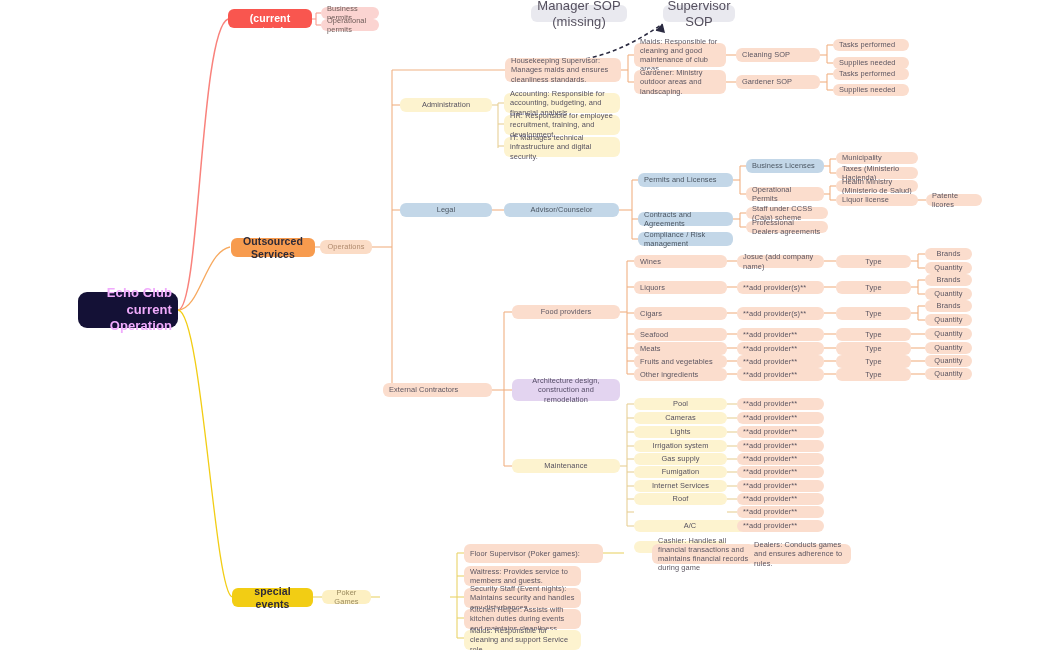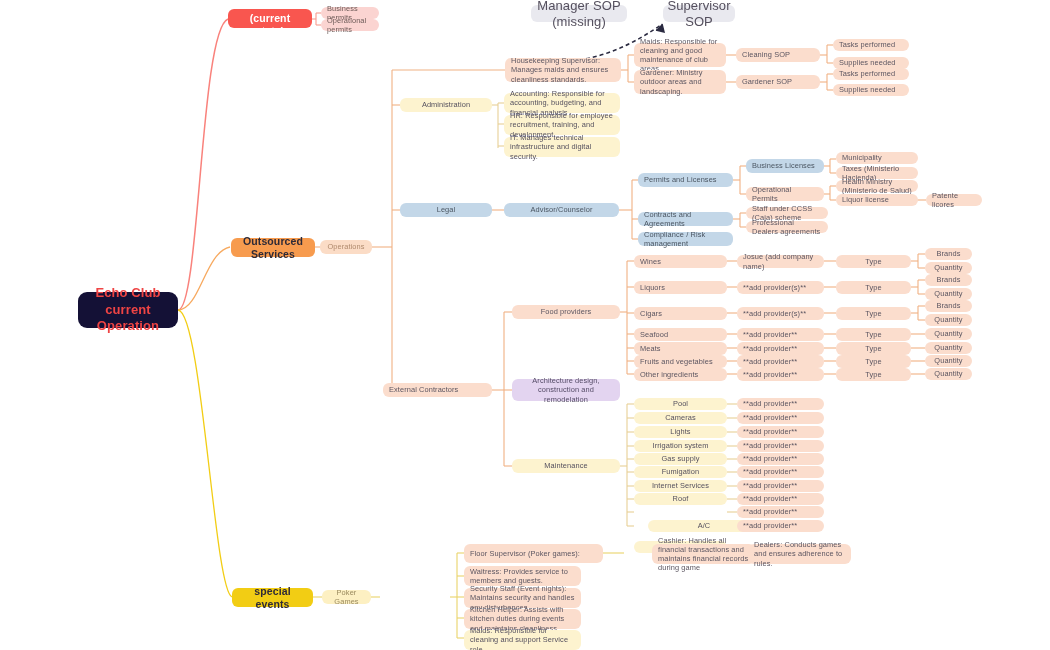--- a/index.html
+++ b/index.html
@@ -4,22 +4,22 @@
 <style>
   html,body{margin:0;padding:0;background:#ffffff;}
   body{width:1050px;height:650px;position:relative;overflow:hidden;
        font-family:"Liberation Sans","DejaVu Sans",sans-serif;color:#3d3d4e;}
   #canvas{position:absolute;inset:0;width:1050px;height:650px;}
   svg.links{position:absolute;left:0;top:0;width:1050px;height:650px;pointer-events:none;}
   .node{position:absolute;box-sizing:border-box;border-radius:6px;
         display:flex;align-items:center;justify-content:center;text-align:center;
         padding:3px 6px;line-height:1.22;letter-spacing:.1px;}
   .node.left{justify-content:flex-start;text-align:left;align-items:center;}
-  .root{background:#141136;color:#ef4444;font-weight:bold;font-size:13px;border-radius:9px;
-        line-height:1.28;}
+  .root{background:#141136;color:#f0abfc;font-weight:bold;font-size:13px;border-radius:9px;
+        line-height:1.28;text-align:right;}
   .red{background:#f9564f;color:#ffffff;font-weight:bold;font-size:10.5px;}
   .redlite{background:#fbd4d1;color:#6b5a57;font-size:7.4px;}
   .orange{background:#f79b4e;color:#2e2a37;font-weight:bold;font-size:10.5px;}
   .peach{background:#fbdcc6;color:#b08a6d;font-size:7.4px;}
   .salmon{background:#fbddcd;color:#5b5560;font-size:7.4px;}
   .yellow{background:#fdf3cf;color:#55505e;font-size:7.4px;}
   .yellowstrong{background:#f2cd14;color:#2e2a37;font-weight:bold;font-size:10.5px;}
   .yellowlite{background:#fdf0c2;color:#9a8a5e;font-size:7.4px;}
   .blue{background:#c3d7e8;color:#4a5561;font-size:7.4px;}
   .purple{background:#e3d4f0;color:#544b66;font-size:7.4px;}
@@ -454,21 +454,21 @@
       </div>
       <div class="node salmon left" style="left: 737px; top: 493px; width: 87px; height: 12px;">
         <span>**add provider**</span>
       </div>
       <div class="node yellow" style="left: 634px; top: 506px; width: 93px; height: 12px; margin-top: 35px;">
         <span>Plumbing</span>
       </div>
       <div class="node salmon left" style="left: 737px; top: 506px; width: 87px; height: 12px;">
         <span>**add provider**</span>
       </div>
-      <div class="node yellow" style="left: 634px; top: 520px; width: 112px; height: 12px; margin-left: 14px;">
+      <div class="node yellow" style="left: 634px; top: 520px; width: 112px; height: 12px;">
         <span>A/C</span>
       </div>
       <div class="node salmon left" style="left: 737px; top: 520px; width: 87px; height: 12px;">
         <span>**add provider**</span>
       </div>
     </div>
 
   <div class="node yellowstrong" style="left:232px;top:588px;width:81px;height:19px;">
     <span>special events</span>
   </div>

